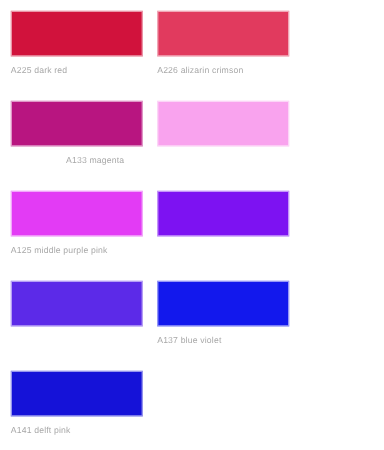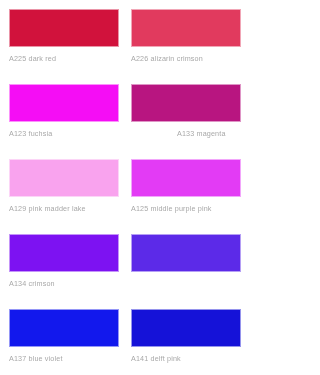--- a/index.html
+++ b/index.html
@@ -56,43 +56,37 @@
   <div class="swatch-cell">
     <div class="swatch-chip" style="background-color: rgb(209, 18, 60);"></div>
     <span class="swatch-label" style="color: rgb(168, 168, 168);">A225 dark red</span>
   </div>
 
   <div class="swatch-cell">
     <div class="swatch-chip" style="background-color: rgb(225, 58, 94);"></div>
     <span class="swatch-label" style="color: rgb(168, 168, 168);">A226 alizarin crimson</span>
   </div>
 
-  <div class="swatch-cell">
-    <div class="swatch-chip" style="background-color: rgb(245, 13, 245);"></div>
-    <span class="swatch-label" style="color: rgb(168, 168, 168);">A123 fuchsia</span>
-  </div>
 
   <div class="swatch-cell">
     <div class="swatch-chip" style="background-color: rgb(184, 21, 128);"></div>
     <span class="swatch-label" style="color: rgb(168, 168, 168); margin-left: 46px;">A133 magenta</span>
   </div>
 
   <div class="swatch-cell">
     <div class="swatch-chip" style="background-color: rgb(249, 163, 238);"></div>
-    <span class="swatch-label" style="color: rgb(168, 168, 168);">A129 pink madder lake</span>
   </div>
 
   <div class="swatch-cell">
     <div class="swatch-chip" style="background-color: rgb(227, 59, 245);"></div>
     <span class="swatch-label" style="color: rgb(168, 168, 168);">A125 middle purple pink</span>
   </div>
 
   <div class="swatch-cell">
     <div class="swatch-chip" style="background-color: rgb(125, 18, 242);"></div>
-    <span class="swatch-label" style="color: rgb(168, 168, 168);">A134 crimson</span>
   </div>
 
   <div class="swatch-cell">
     <div class="swatch-chip" style="background-color: rgb(92, 42, 232);"></div>
   </div>
 
   <div class="swatch-cell">
     <div class="swatch-chip" style="background-color: rgb(18, 24, 237);"></div>
     <span class="swatch-label" style="color: rgb(168, 168, 168);">A137 blue violet</span>
   </div>

